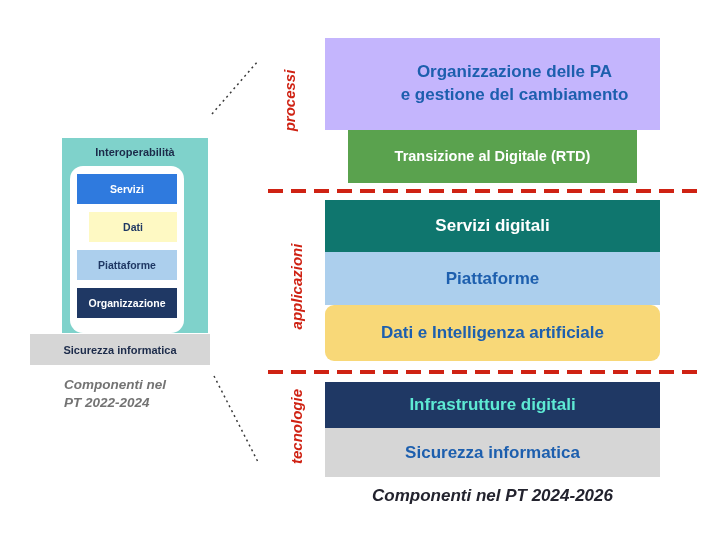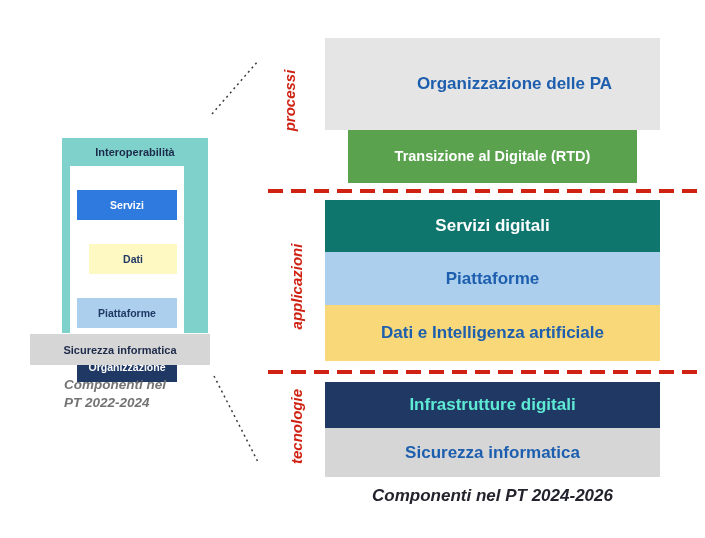--- a/index.html
+++ b/index.html
@@ -33,22 +33,22 @@
     height: 28px; line-height: 28px;
     text-align: center;
     font-size: 11px; font-weight: 600;
     color: #1c2b4a;
   }
   .white-inner {
     position: absolute;
     left: 8px; top: 28px;
     width: 114px; height: 167px;
     background: #ffffff;
-    padding: 24px 7px;
-    display: flex; flex-direction: column; gap: 24px;
+    padding: 8px 7px;
+    display: flex; flex-direction: column; gap: 8px; border-radius: 13px;
   }
   .mini-layer {
     height: 30px; flex: 0 0 30px;
     display: flex; align-items: center; justify-content: center;
     font-size: 10.5px; font-weight: 600;
   }
   .mini-security {
     left: 30px; top: 334px;
     width: 180px; height: 31px;
     display: flex; align-items: center; justify-content: center;
@@ -79,21 +79,21 @@
     position: absolute;
     left: 325px; width: 335px;
     display: flex; flex-direction: column;
     align-items: center; justify-content: center;
     text-align: center; font-weight: bold;
   }
   .box-org         { top: 38px;  height: 92px; font-size: 17px; line-height: 1.35; }
   .box-rtd         { top: 130px; left: 348px; width: 289px; height: 53px; font-size: 14.5px; line-height: 1.3; }
   .box-servizi     { top: 200px; height: 52px; font-size: 17px; }
   .box-piattaforme { top: 252px; height: 53px; font-size: 17px; }
-  .box-dati        { top: 305px; height: 56px; font-size: 17px; }
+  .box-dati        { top: 305px; height: 56px; font-size: 17px; border-radius: 9px; }
   .box-infra       { top: 382px; height: 46px; font-size: 17px; }
   .box-sec         { top: 428px; height: 49px; font-size: 17px; }
   .caption-right {
     top: 486px; left: 325px; width: 335px;
     text-align: center;
     font-style: italic; font-weight: 600;
     font-size: 17px; color: #23232e;
   }
 </style>
 </head>
@@ -122,22 +122,23 @@
 
   <div class="abs caption-left">
     <div>Componenti nel</div>
     <div>PT 2022-2024</div>
   </div>
 
   <div class="vlabel vlabel-processi" style="color: rgb(207, 34, 19);">processi</div>
   <div class="vlabel vlabel-applicazioni" style="color: rgb(207, 34, 19);">applicazioni</div>
   <div class="vlabel vlabel-tecnologie" style="color: rgb(207, 34, 19);">tecnologie</div>
 
-  <div class="rbox box-org" style="background-color: #e5e5e5; color: rgb(29, 95, 174); padding-left: 44px;">
+  <div class="rbox box-org" style="background-color: #c4b5fd; color: rgb(29, 95, 174); padding-left: 44px;">
     <div>Organizzazione delle PA</div>
+    <div>e gestione del cambiamento</div>
   </div>
 
   <div class="rbox box-rtd" style="background-color: rgb(90, 162, 78); color: rgb(255, 255, 255);">
     <div>Transizione al Digitale (RTD)</div>
   </div>
 
   <div class="rbox box-servizi" style="background-color: #0f766e; color: rgb(255, 255, 255);">Servizi digitali</div>
 
   <div class="rbox box-piattaforme" style="background-color: rgb(172, 207, 237); color: rgb(29, 95, 174);">Piattaforme</div>
 

